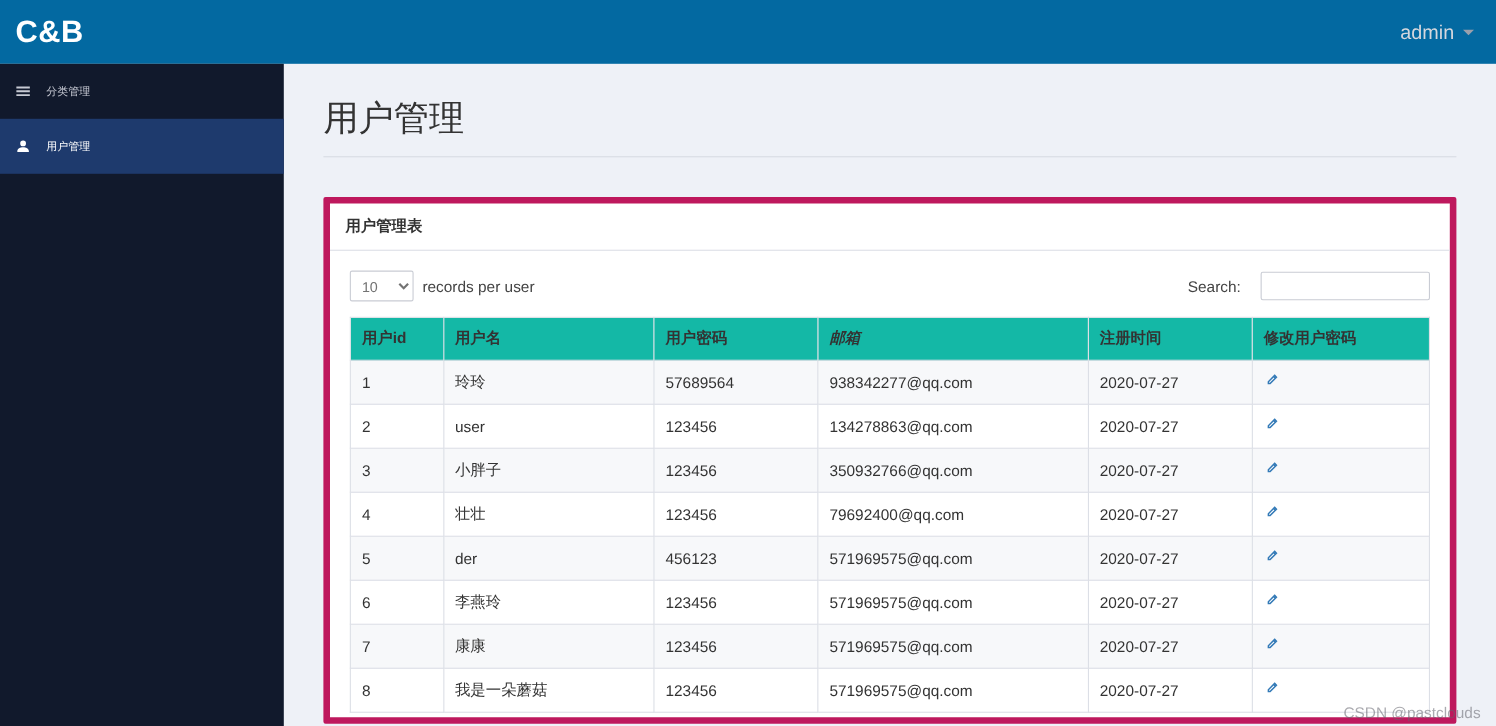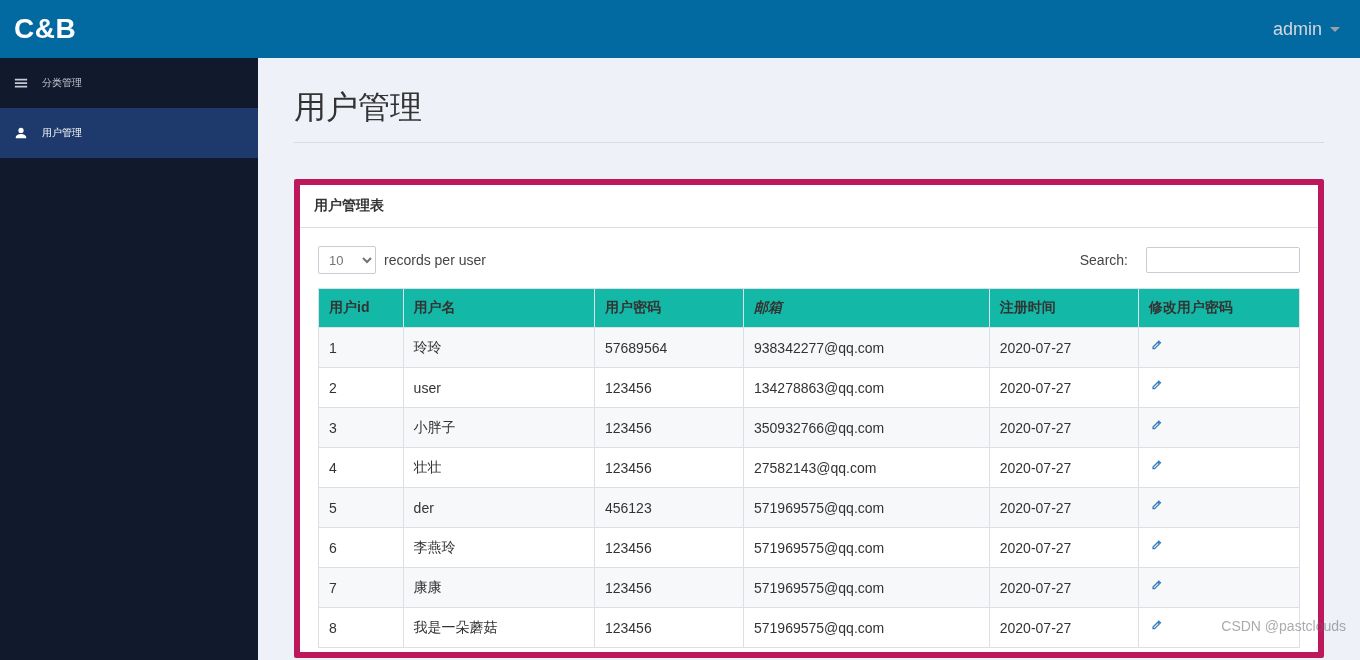--- a/index.html
+++ b/index.html
@@ -144,21 +144,21 @@
 .col-act   { width: 160px; }
 .edit-icon {
   color: #337ab7;
   cursor: pointer;
   display: inline-flex;
 }
 .edit-icon svg { width: 16px; height: 16px; fill: none; stroke: #337ab7; stroke-width: 2; }
 .watermark {
   position: fixed;
   right: 14px;
-  bottom: 26px;
+  bottom: 4px;
   font-size: 14px;
   color: rgba(100,100,110,0.55);
   pointer-events: none;
   margin-top: 47px;
 }
 </style>
 </head>
 <body>
 
 <div class="topbar">
@@ -265,21 +265,21 @@
                       <path d="M12 2a10 10 0 100 20 10 10 0 000-20z" fill="none" stroke-width="0"></path>
                       <path d="M14.7 4.9l2.4 2.4-8.6 8.6H6.1v-2.4l8.6-8.6z"></path>
                       <path d="M13.3 6.3l2.4 2.4"></path>
                     </svg>
                   </span></td>
               </tr>
               <tr>
                 <td>4</td>
                 <td>壮壮</td>
                 <td>123456</td>
-                <td>27582143@qq.com</td>
+                <td>79692400@qq.com</td>
                 <td>2020-07-27</td>
                 <td><span class="edit-icon">
                     <svg viewBox="0 0 24 24">
                       <path d="M12 2a10 10 0 100 20 10 10 0 000-20z" fill="none" stroke-width="0"></path>
                       <path d="M14.7 4.9l2.4 2.4-8.6 8.6H6.1v-2.4l8.6-8.6z"></path>
                       <path d="M13.3 6.3l2.4 2.4"></path>
                     </svg>
                   </span></td>
               </tr>
               <tr>

